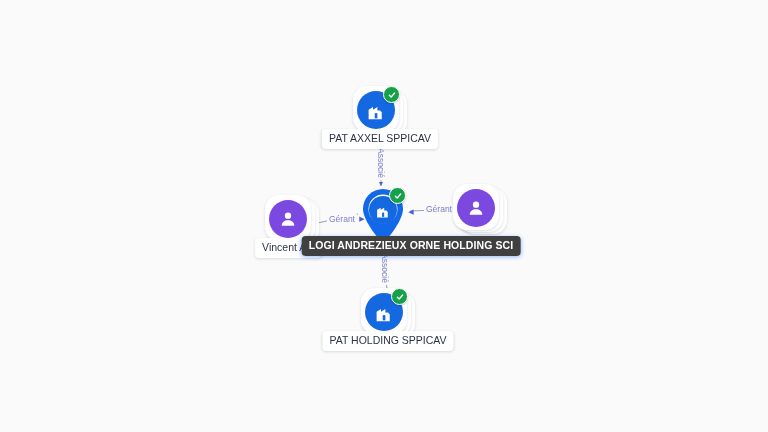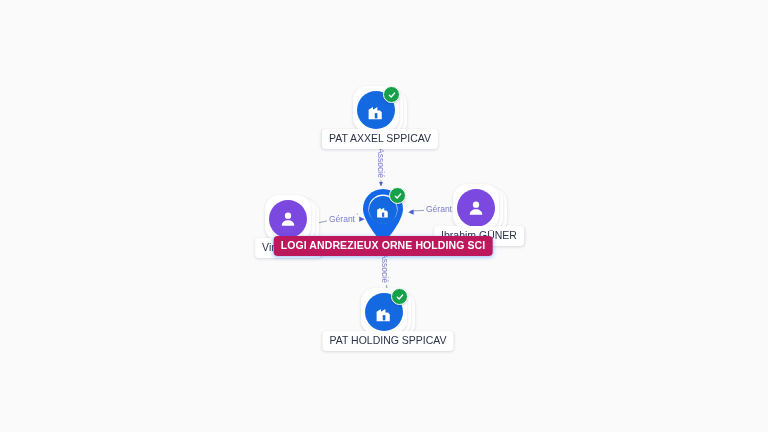--- a/index.html
+++ b/index.html
@@ -122,26 +122,27 @@
     font-size: 10.5px;
     line-height: 1;
     color: #2c3347;
     background: #ffffff;
     border-radius: 4px;
     padding: 4px 7px 5px 7px;
     box-shadow: 0 1px 3px rgba(30,40,70,0.15);
     transform: translateX(-50%);
   }
   .node-label.selected {
-    background: #be185d;
+    background: #404040;
     color: #ffffff;
     font-weight: bold;
     letter-spacing: 0.1px;
     box-shadow: 0 1px 4px rgba(21,101,245,0.45);
     z-index: 40;
+    margin-left: 28px;
   }
 
   
   .edge-label {
     position: absolute;
     font-size: 8.5px;
     line-height: 1;
     color: #7a7ec8;
     background: #fafafb;
     padding: 1px 2px;
@@ -234,21 +235,20 @@
       <div class="card c1">
         <div class="disc person">
           <svg width="20" height="20" viewBox="0 0 24 24" fill="#ffffff">
             <circle cx="12" cy="8" r="3.8"></circle>
             <path d="M4.5 20c0-4.1 3.4-6.4 7.5-6.4s7.5 2.3 7.5 6.4z"></path>
           </svg>
         </div>
       </div>
     </div>
   </div>
-  <div class="node-label z-label" style="left:479px; top:226px;">Ibrahim GÜNER</div>
 
   <div class="node z-node" style="left:388px; top:314px;">
     <div class="node-stack">
       <div class="card c3"></div>
       <div class="card c2"></div>
       <div class="card c1">
         <div class="disc company">
           <svg width="21" height="21" viewBox="0 0 24 24" fill="#ffffff">
             <path d="M3 21V11l5-3v3l5-3v4h3l2 2v8H3z"></path>
             <rect x="10" y="15" width="3" height="6" fill="#1569e0"></rect>

